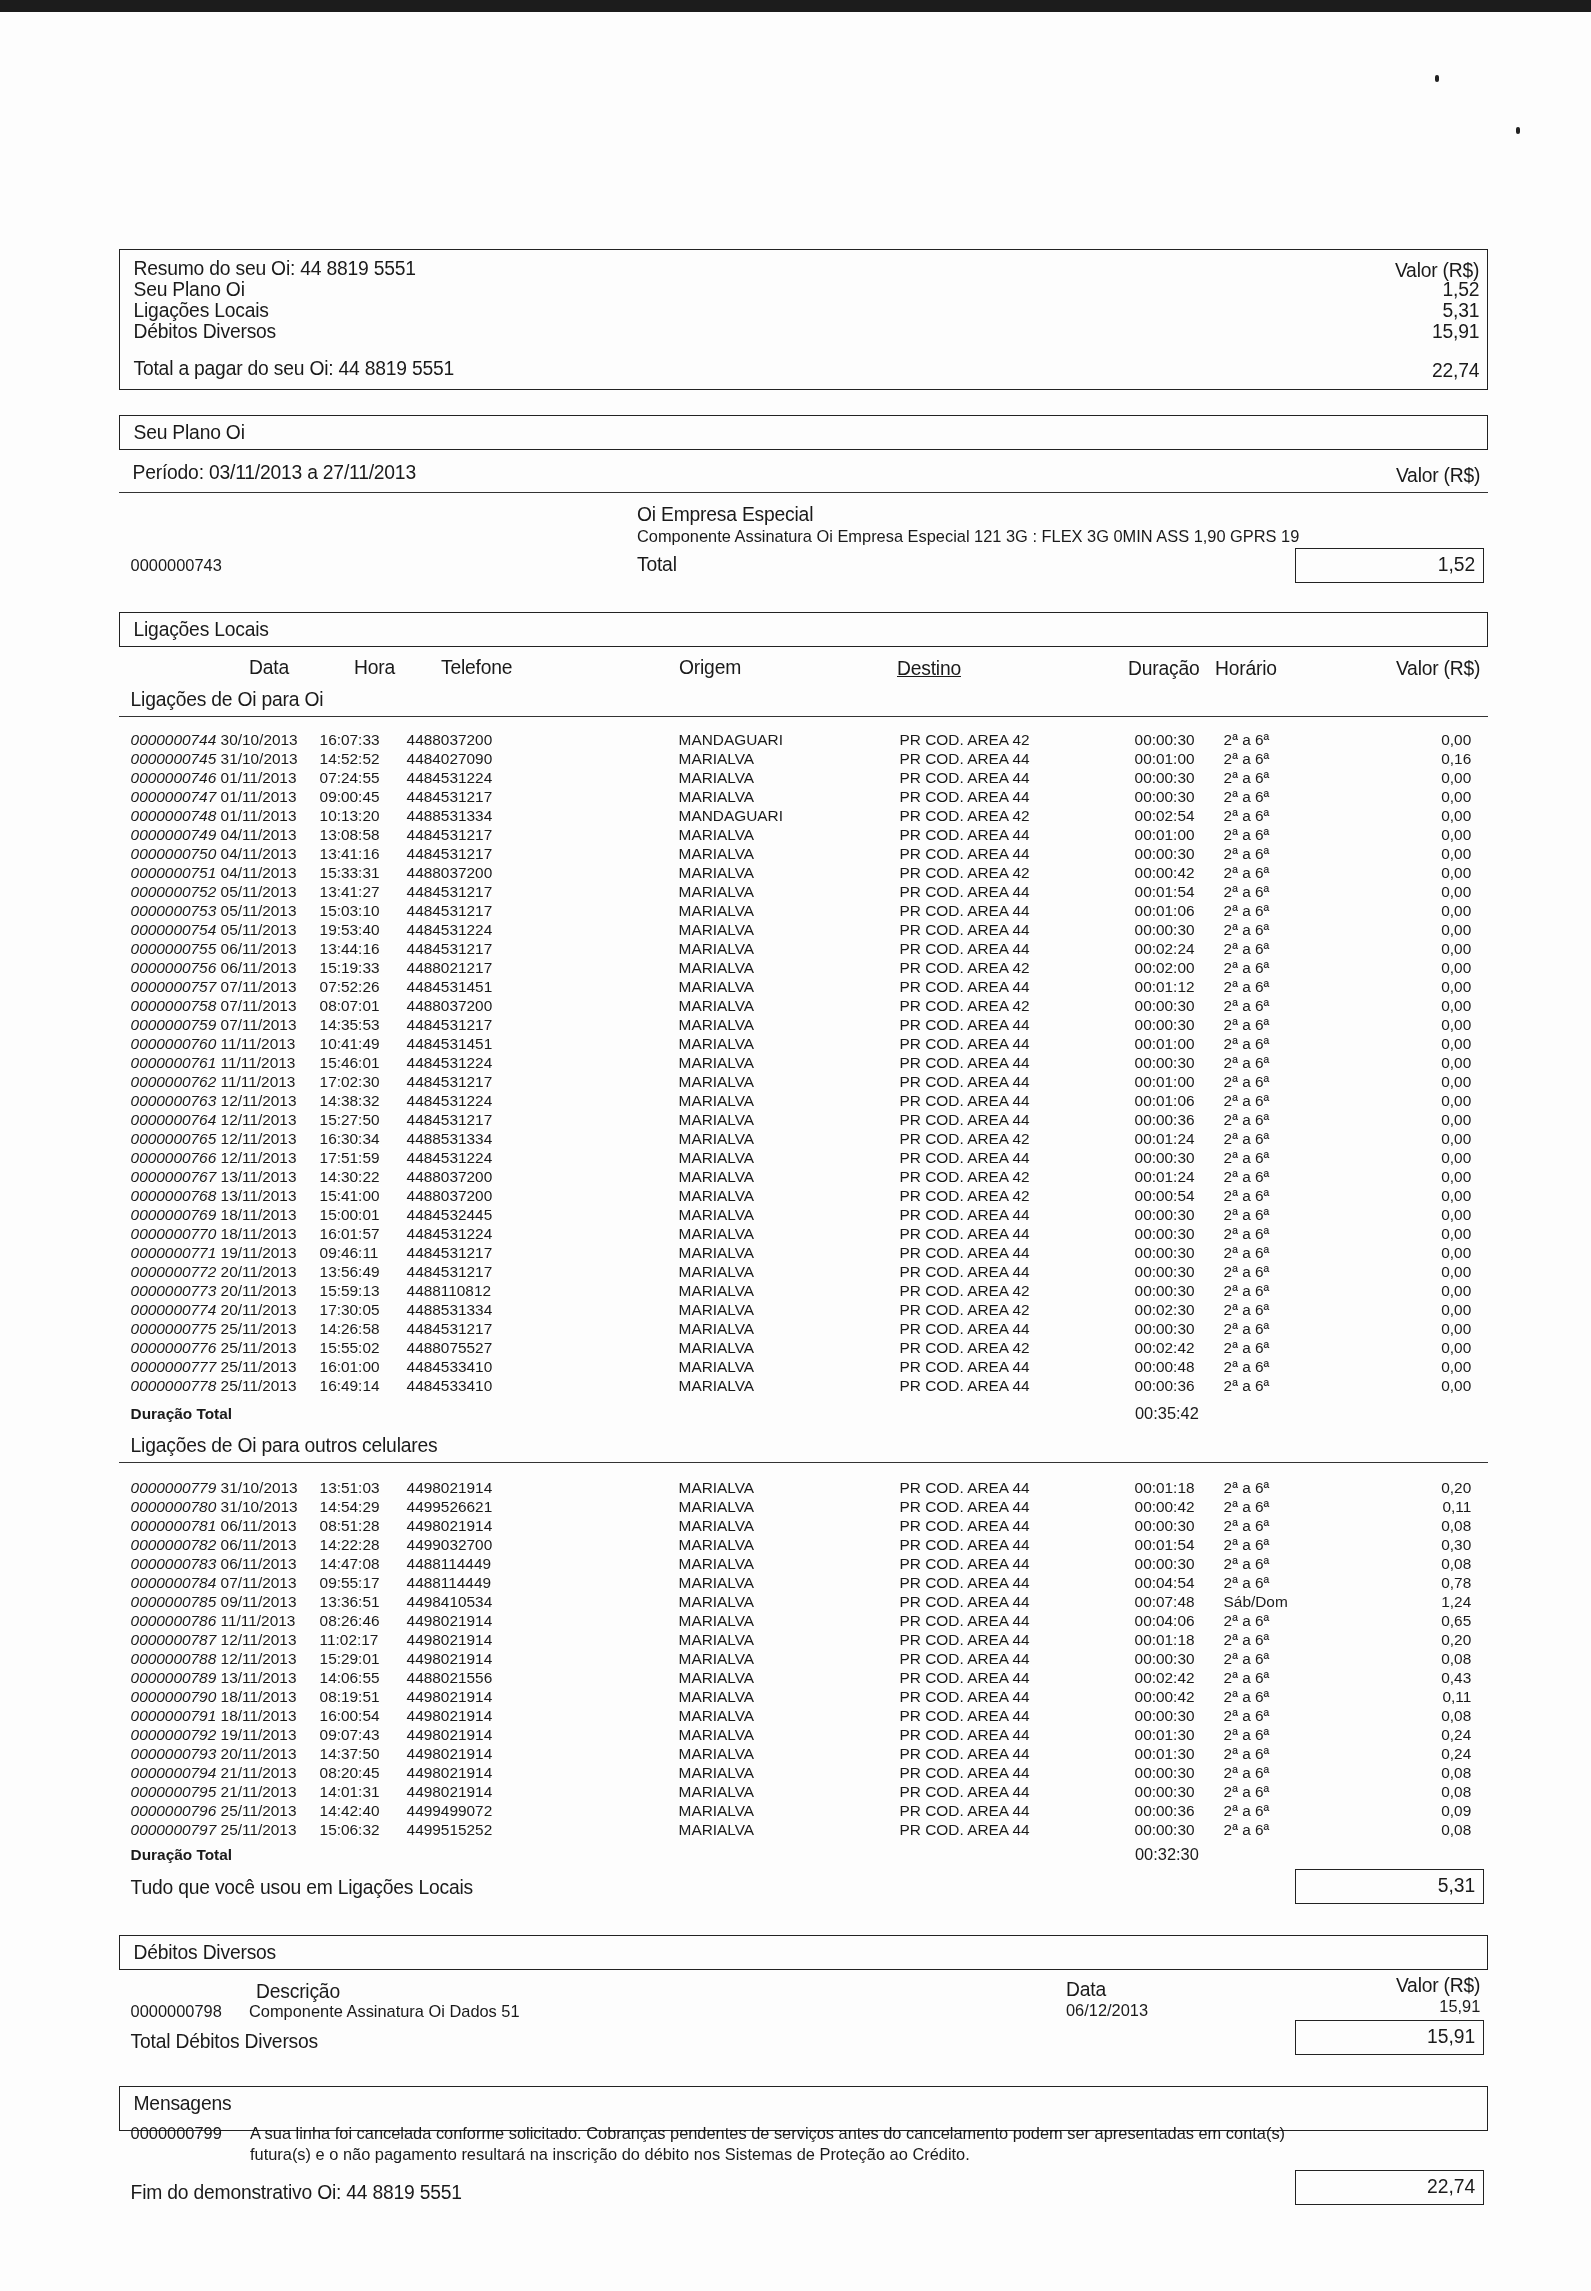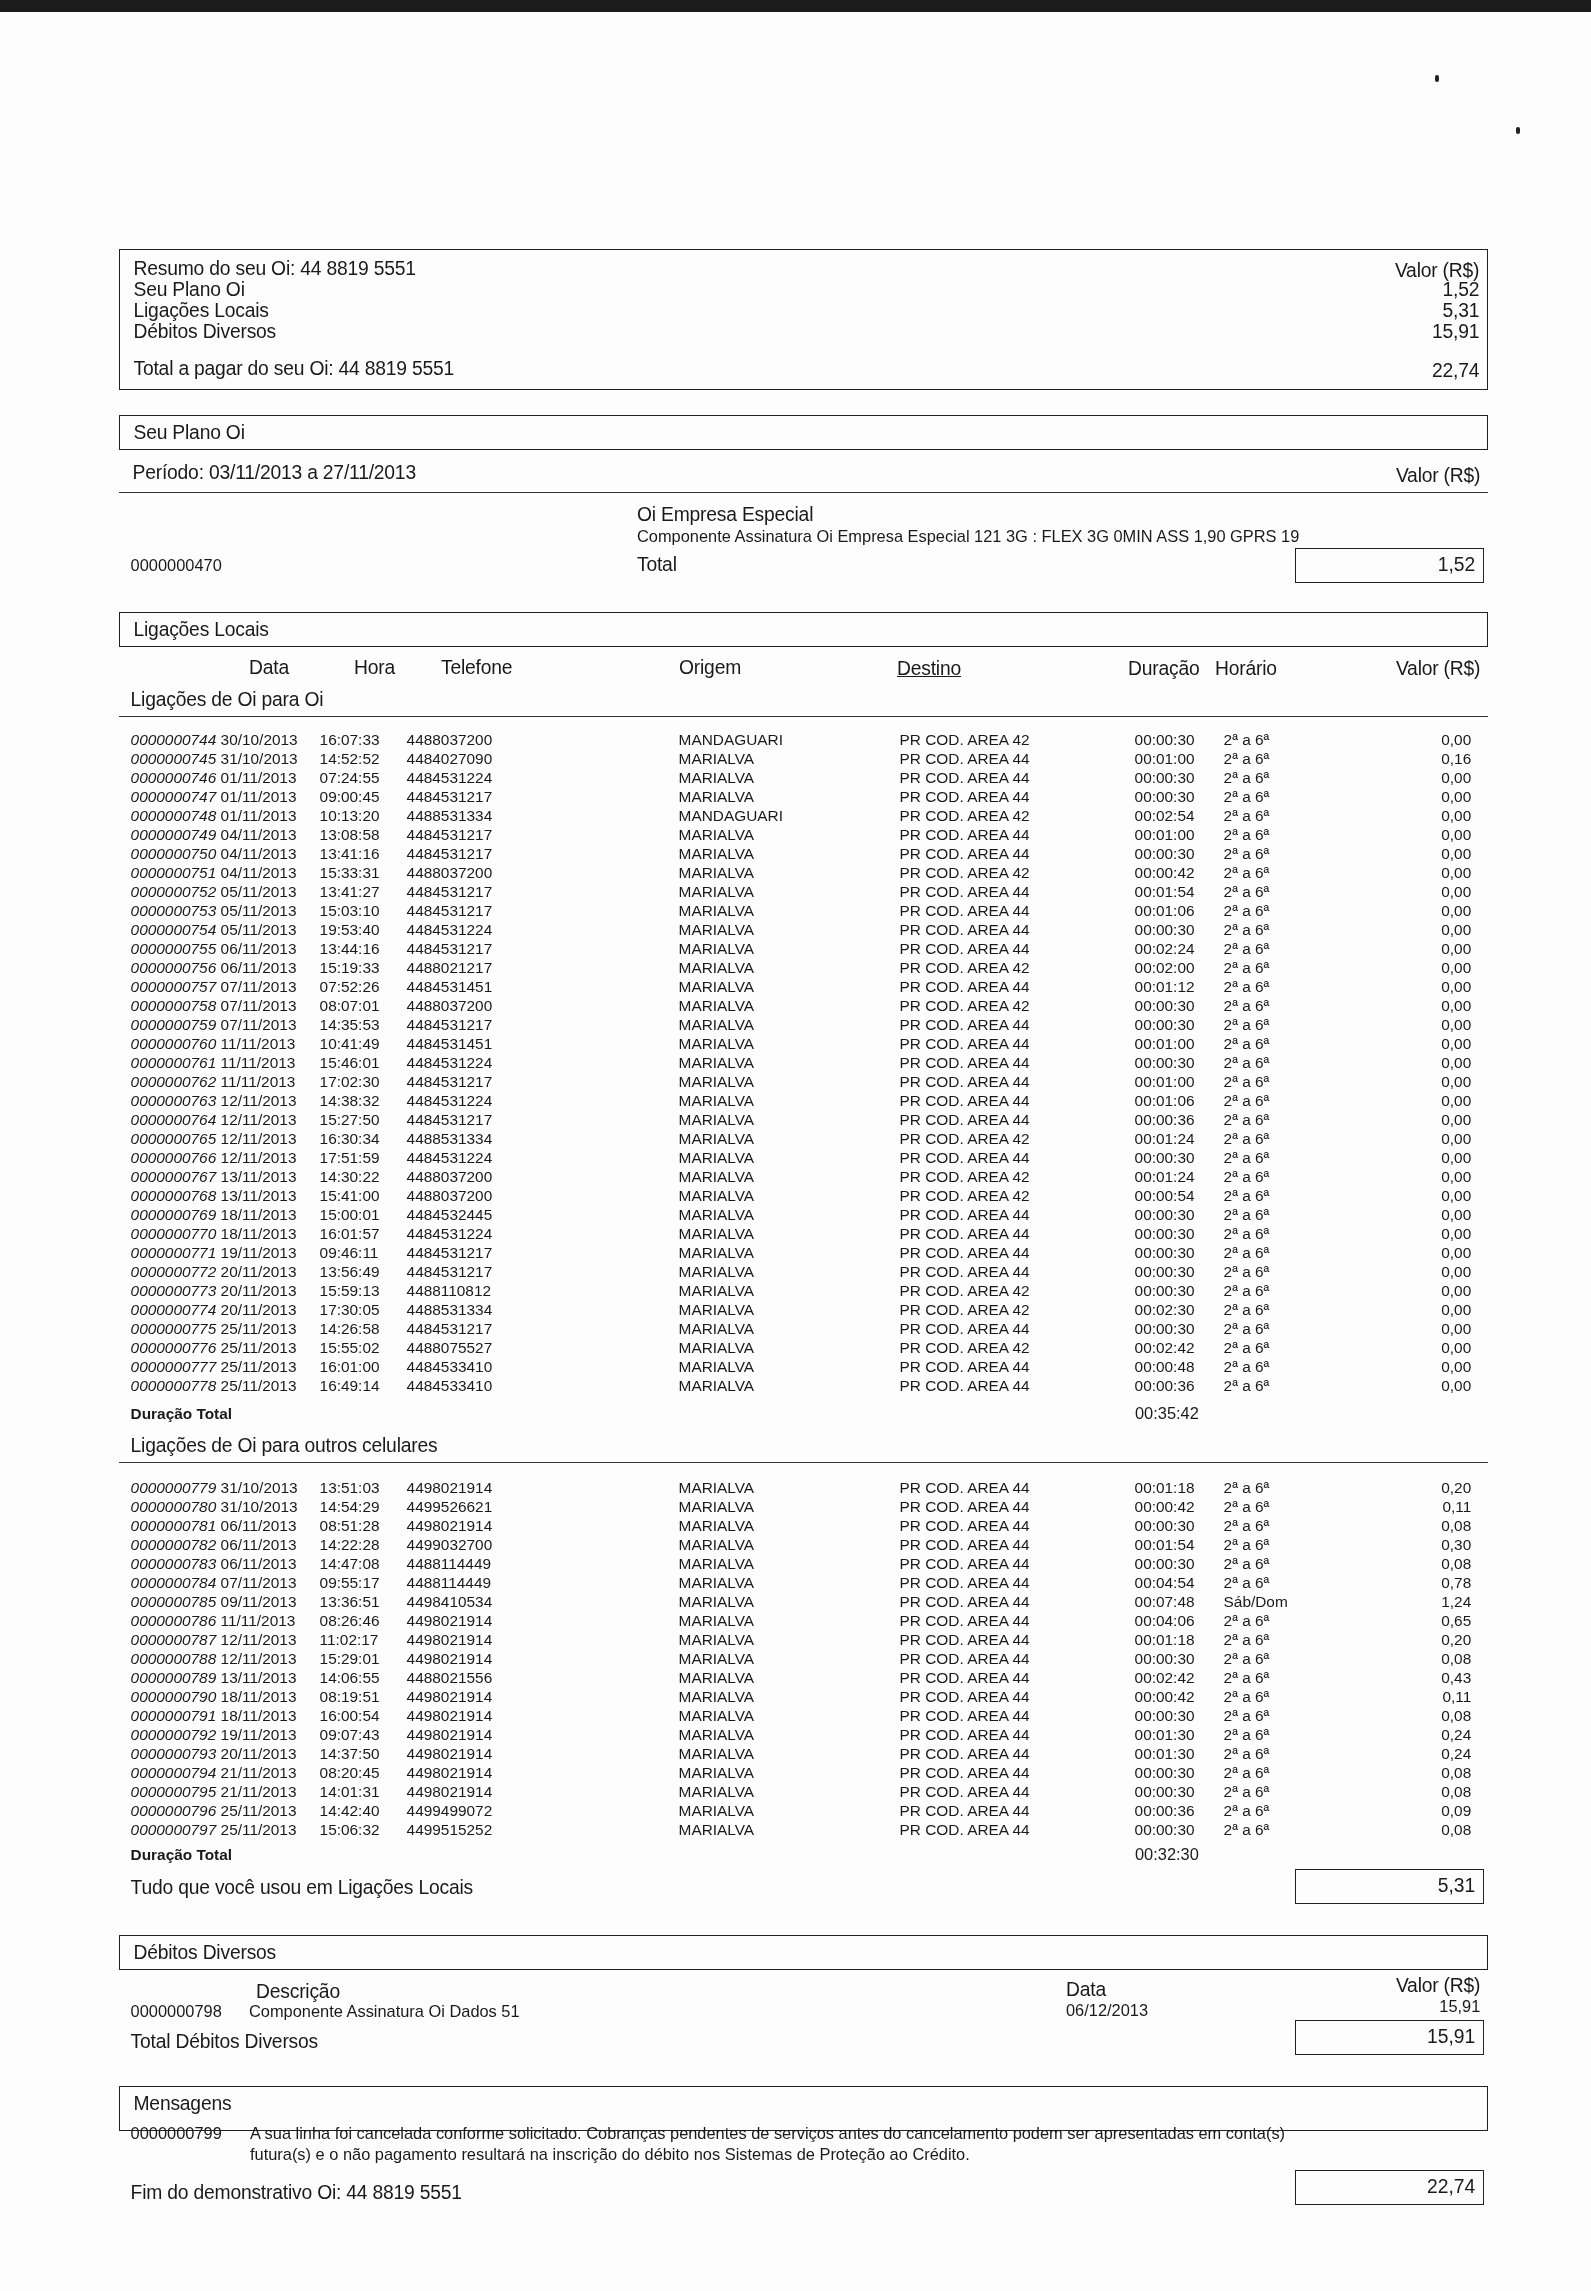--- a/index.html
+++ b/index.html
@@ -57,21 +57,21 @@
   </div>
 
   <div class="box" style="left:0;top:415px;width:1369px;height:35px;">
     <div class="abs t18" style="left:13.5px;top:5.8px;">Seu Plano Oi</div>
   </div>
   <div class="abs t18" style="left:13.5px;top:462px;">Período: 03/11/2013 a 27/11/2013</div>
   <div class="abs t18 right" style="right:7.7px;top:465px;">Valor (R$)</div>
   <div class="rule" style="top:492px;"></div>
   <div class="abs t18" style="left:518px;top:504px;">Oi Empresa Especial</div>
   <div class="abs t16" style="left:518px;top:527px;text-align:right;">Componente Assinatura Oi Empresa Especial 121 3G : FLEX 3G 0MIN ASS 1,90 GPRS 19</div>
-  <div class="abs t16" style="left:11.6px;top:556px;">0000000470</div>
+  <div class="abs t16" style="left:11.6px;top:556px;">0000000743</div>
   <div class="abs t18" style="left:518px;top:554px;">Total</div>
   <div class="valbox" style="left:1176px;top:548px;">1,52</div>
 
   <div class="box" style="left:0;top:612px;width:1369px;height:35px;">
     <div class="abs t18" style="left:13.5px;top:5.8px;">Ligações Locais</div>
   </div>
   <div class="abs t18" style="left:130px;top:657px;">Data</div>
   <div class="abs t18" style="left:235px;top:657px;">Hora</div>
   <div class="abs t18" style="left:322px;top:657px;">Telefone</div>
   <div class="abs t18" style="left:560px;top:657px;">Origem</div>

